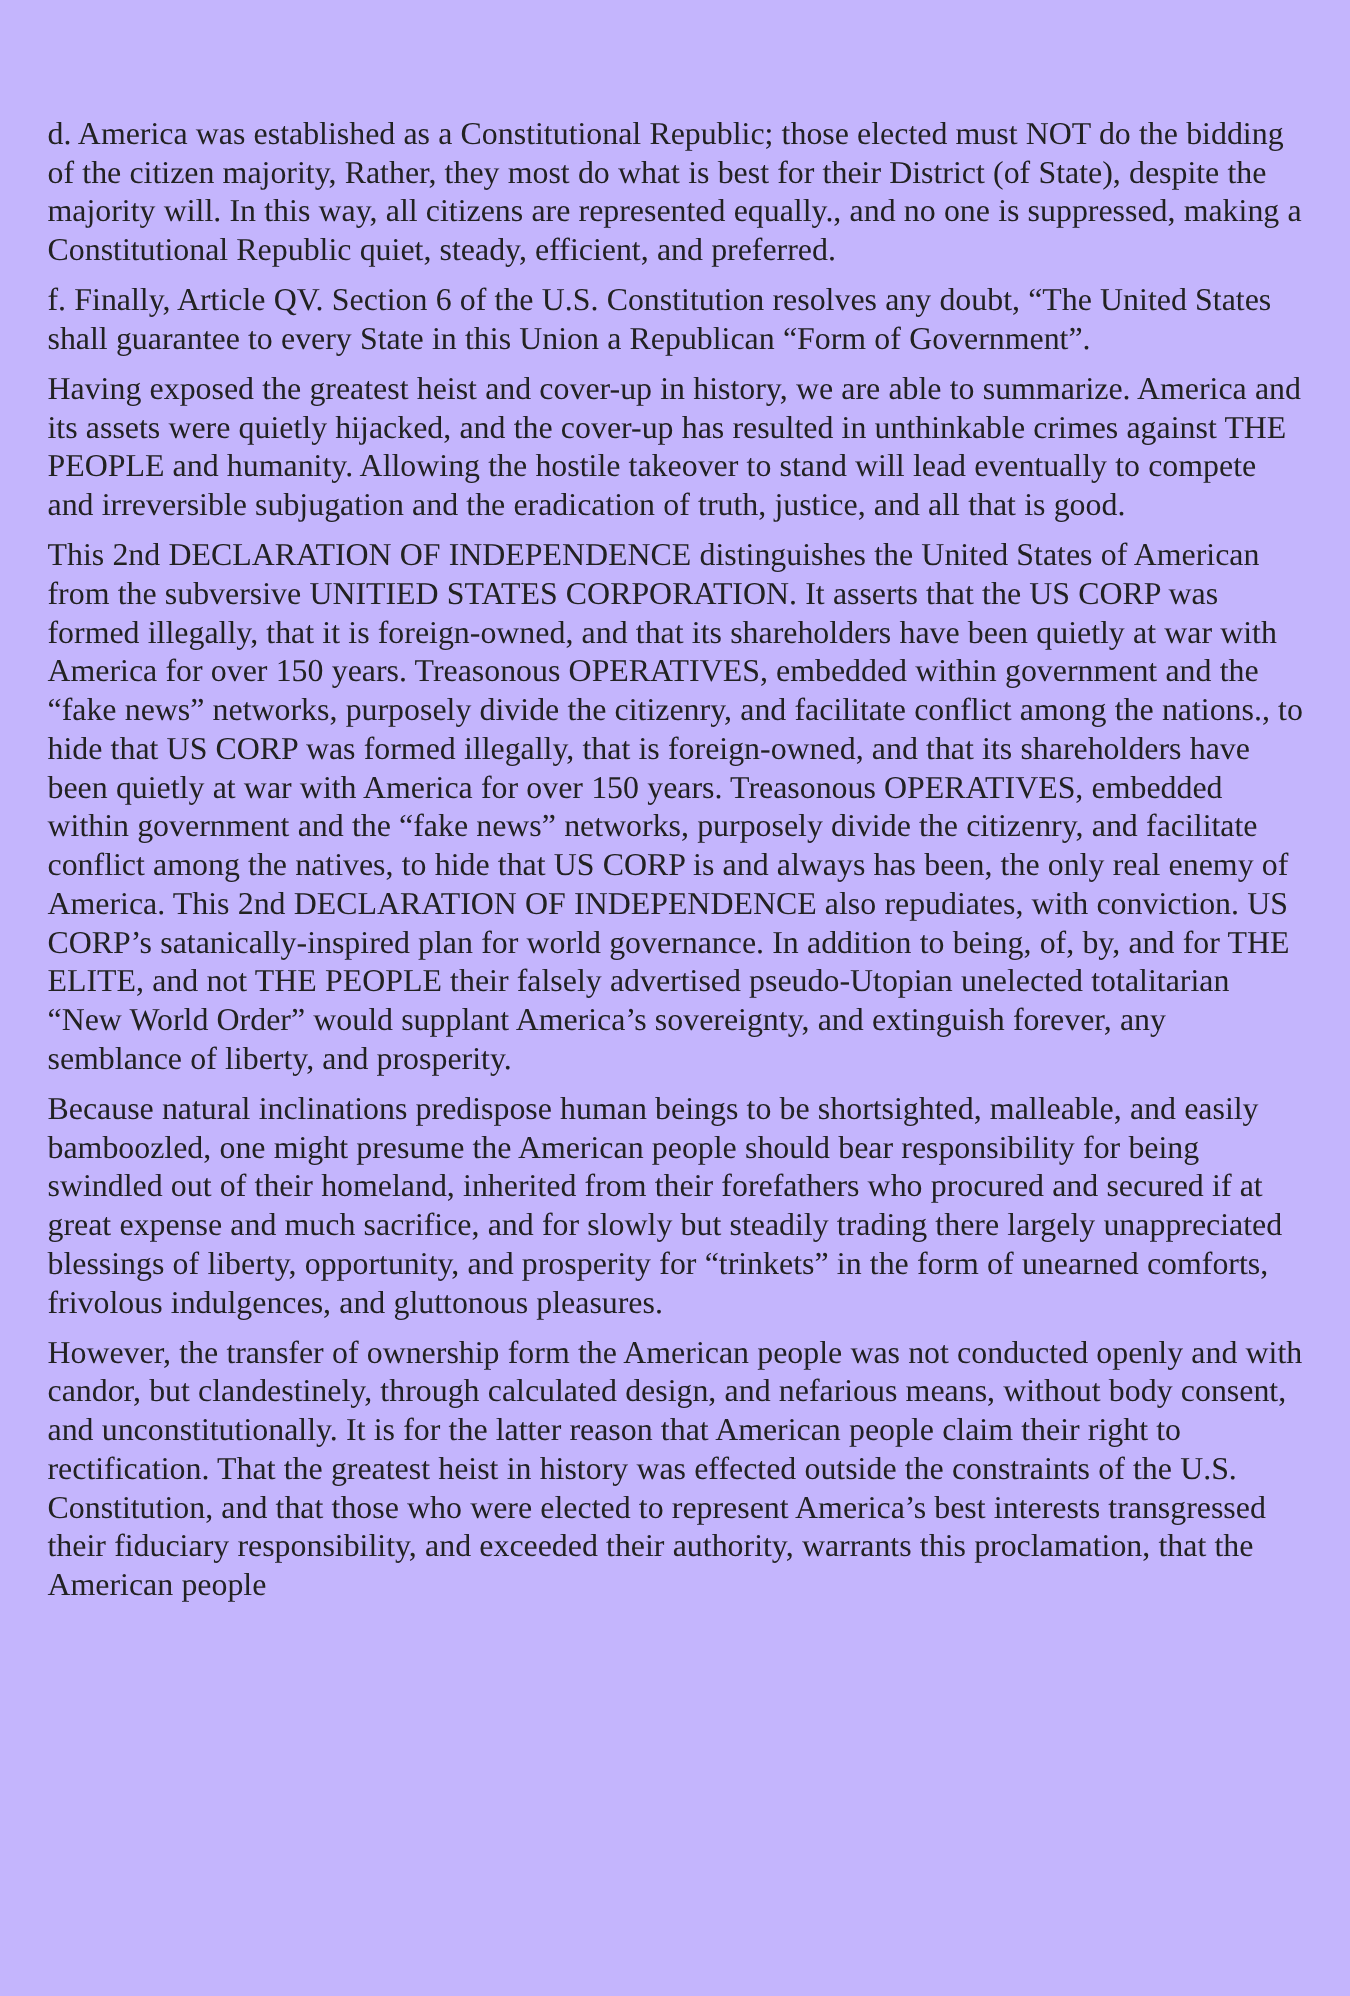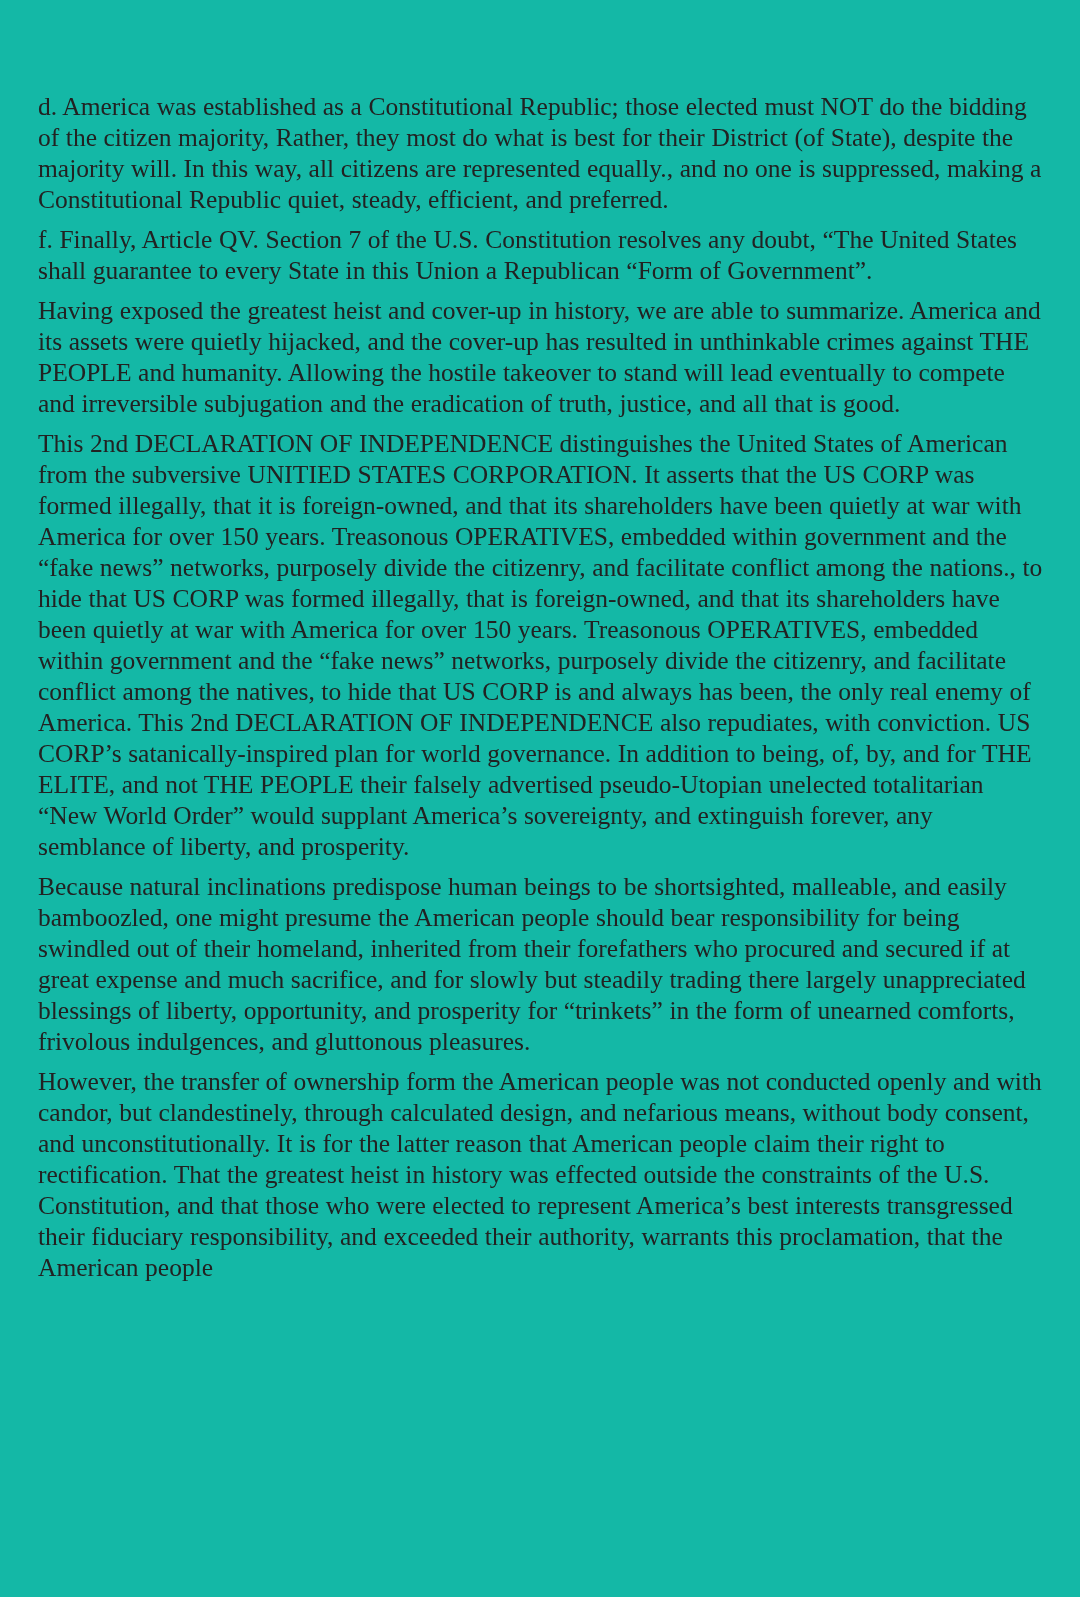--- a/index.html
+++ b/index.html
@@ -4,21 +4,21 @@
 <style>
   html, body {
     margin: 0;
     padding: 0;
     background: #ffffff;
   }
   .page {
     position: relative;
     width: 1080px;
     height: 1597px;
-    background: #14b8a6;
+    background: #c4b5fd;
     box-sizing: border-box;
     padding: 91px 36px 0 38px;
     overflow: hidden;
   }
   .doc {
     max-width: 1006px;
   }
   .doc p {
     margin: 0 0 9px 0;
     font-family: "Liberation Serif", "DejaVu Serif", serif;
@@ -28,19 +28,19 @@
     text-align: left;
     word-spacing: 0.2px;
   }
 </style>
 </head>
 <body>
 
 <div class="page">
   <article class="doc">
     <p>d. America was established as a Constitutional Republic; those elected must NOT do the bidding of the citizen majority, Rather, they most do what is best for their District (of State), despite the majority will. In this way, all citizens are represented equally., and no one is suppressed, making a Constitutional Republic quiet, steady, efficient, and preferred.</p>
-    <p>f. Finally, Article QV. Section 7 of the U.S. Constitution resolves any doubt, “The United States shall guarantee to every State in this Union a Republican “Form of Government”.</p>
+    <p>f. Finally, Article QV. Section 6 of the U.S. Constitution resolves any doubt, “The United States shall guarantee to every State in this Union a Republican “Form of Government”.</p>
     <p>Having exposed the greatest heist and cover-up in history, we are able to summarize. America and its assets were quietly hijacked, and the cover-up has resulted in unthinkable crimes against THE PEOPLE and humanity. Allowing the hostile takeover to stand will lead eventually to compete and irreversible subjugation and the eradication of truth, justice, and all that is good.</p>
     <p>This 2nd DECLARATION OF INDEPENDENCE distinguishes the United States of American from the subversive UNITIED STATES CORPORATION. It asserts that the US CORP was formed illegally, that it is foreign-owned, and that its shareholders have been quietly at war with America for over 150 years. Treasonous OPERATIVES, embedded within government and the “fake news” networks, purposely divide the citizenry, and facilitate conflict among the nations., to hide that US CORP was formed illegally, that is foreign-owned, and that its shareholders have been quietly at war with America for over 150 years. Treasonous OPERATIVES, embedded within government and the “fake news” networks, purposely divide the citizenry, and facilitate conflict among the natives, to hide that US CORP is and always has been, the only real enemy of America. This 2nd DECLARATION OF INDEPENDENCE also repudiates, with conviction. US CORP’s satanically-inspired plan for world governance. In addition to being, of, by, and for THE ELITE, and not THE PEOPLE their falsely advertised pseudo-Utopian unelected totalitarian “New World Order” would supplant America’s sovereignty, and extinguish forever, any semblance of liberty, and prosperity.</p>
     <p>Because natural inclinations predispose human beings to be shortsighted, malleable, and easily bamboozled, one might presume the American people should bear responsibility for being swindled out of their homeland, inherited from their forefathers who procured and secured if at great expense and much sacrifice, and for slowly but steadily trading there largely unappreciated blessings of liberty, opportunity, and prosperity for “trinkets” in the form of unearned comforts, frivolous indulgences, and gluttonous pleasures.</p>
     <p>However, the transfer of ownership form the American people was not conducted openly and with candor, but clandestinely, through calculated design, and nefarious means, without body consent, and unconstitutionally. It is for the latter reason that American people claim their right to rectification. That the greatest heist in history was effected outside the constraints of the U.S. Constitution, and that those who were elected to represent America’s best interests transgressed their fiduciary responsibility, and exceeded their authority, warrants this proclamation, that the American people</p>
   </article>
 </div>
 
 </body></html>

